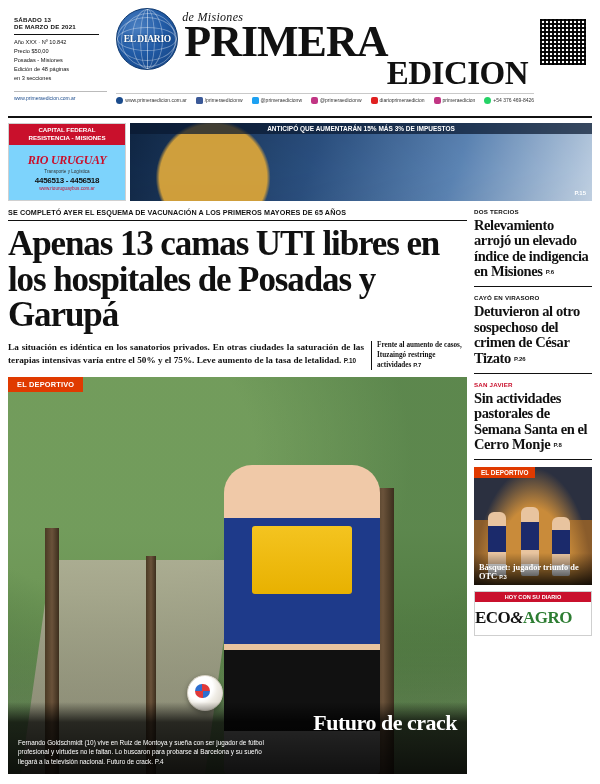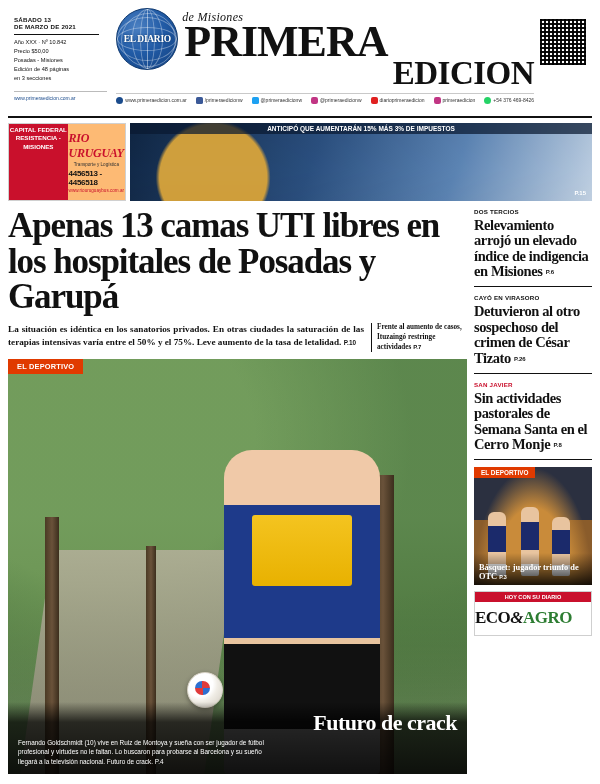--- a/index.html
+++ b/index.html
@@ -116,21 +116,21 @@
     margin-top: -2px;
     margin-left: 2px;
   }
   .edicion {
     font-family: "Liberation Serif", serif;
     font-weight: bold;
     font-size: 33px;
     line-height: 0.85;
     letter-spacing: -0.5px;
     text-align: right;
-    margin-right: 0;
+    margin-right: 6px;
     margin-top: -3px;
   }
   .social-bar {
     display: flex;
     align-items: center;
     gap: 9px;
     font-size: 5px;
     color: #333;
     border-top: 1px solid #c9c9c9;
     margin-top: 6px;
@@ -169,22 +169,22 @@
   
   .adstrip {
     display: flex;
     gap: 4px;
     height: 78px;
     margin-top: 5px;
   }
   .ad-left {
     width: 118px;
     border: 1px solid #d0d0d0;
-    display: flex; flex-direction: row;
-    background: #fdba74;
+    display: flex; flex-direction: column;
+    background: #7dd3fc;
   }
   .ad-left-top {
     background: #c9102c;
     color: #fff;
     font-size: 6.2px;
     font-weight: bold;
     text-align: center;
     line-height: 1.35;
     padding: 2px 0;
   }
@@ -563,20 +563,21 @@
       <div class="photo"></div>
       <div class="kicker">ANTICIPÓ QUE AUMENTARÁN 15% MÁS 3% DE IMPUESTOS</div>
       <div class="pg">P.15</div>
     </div>
 
   </div>
 
   <div class="body-grid">
 
     <div class="col-main">
+      <div class="overline">SE COMPLETÓ AYER EL ESQUEMA DE VACUNACIÓN A LOS PRIMEROS MAYORES DE 65 AÑOS</div>
       <div class="main-headline">Apenas 13 camas UTI libres en los hospitales de Posadas y Garupá</div>
 
       <div class="lead-row">
         <div class="lead">
           <span>La situación es idéntica en los sanatorios privados. En otras ciudades la saturación de las terapias intensivas varía entre el 50% y el 75%. Leve aumento de la tasa de letalidad.</span>
           <span class="pg">P.10</span>
         </div>
         <div class="lead-side">
           <span>Frente al aumento de casos, Ituzaingó restringe actividades</span>
           <span class="pg">P.7</span>

